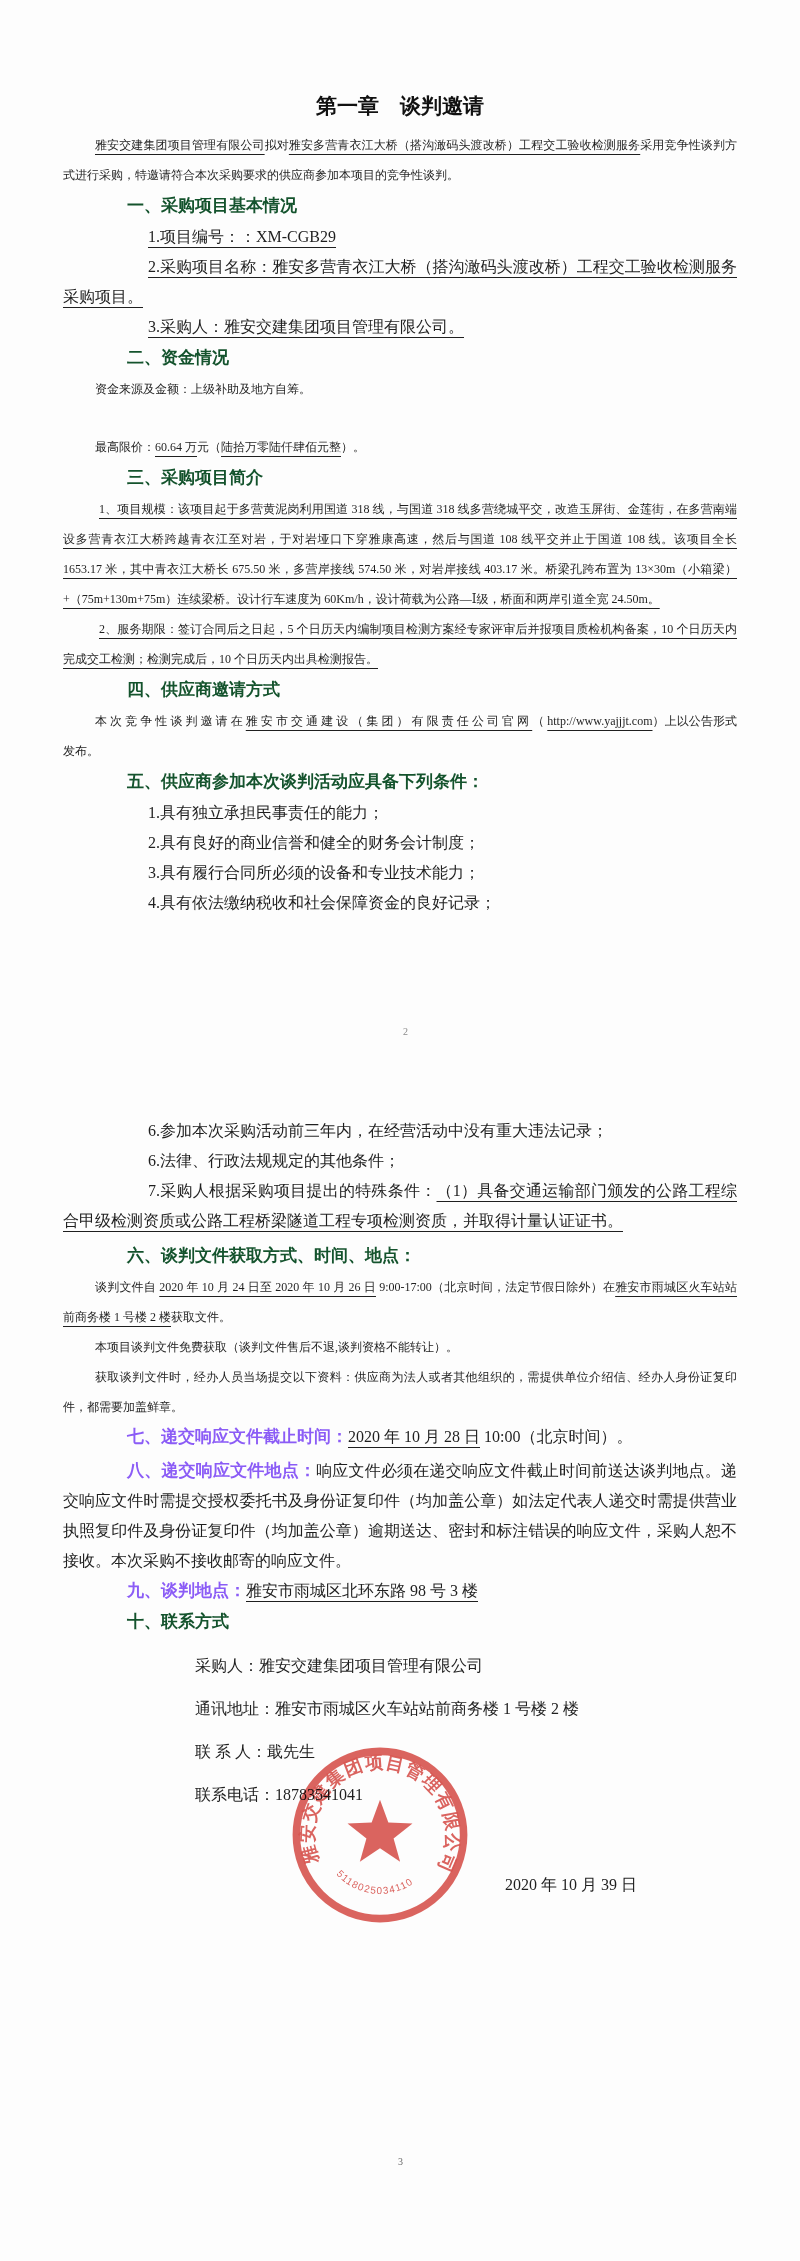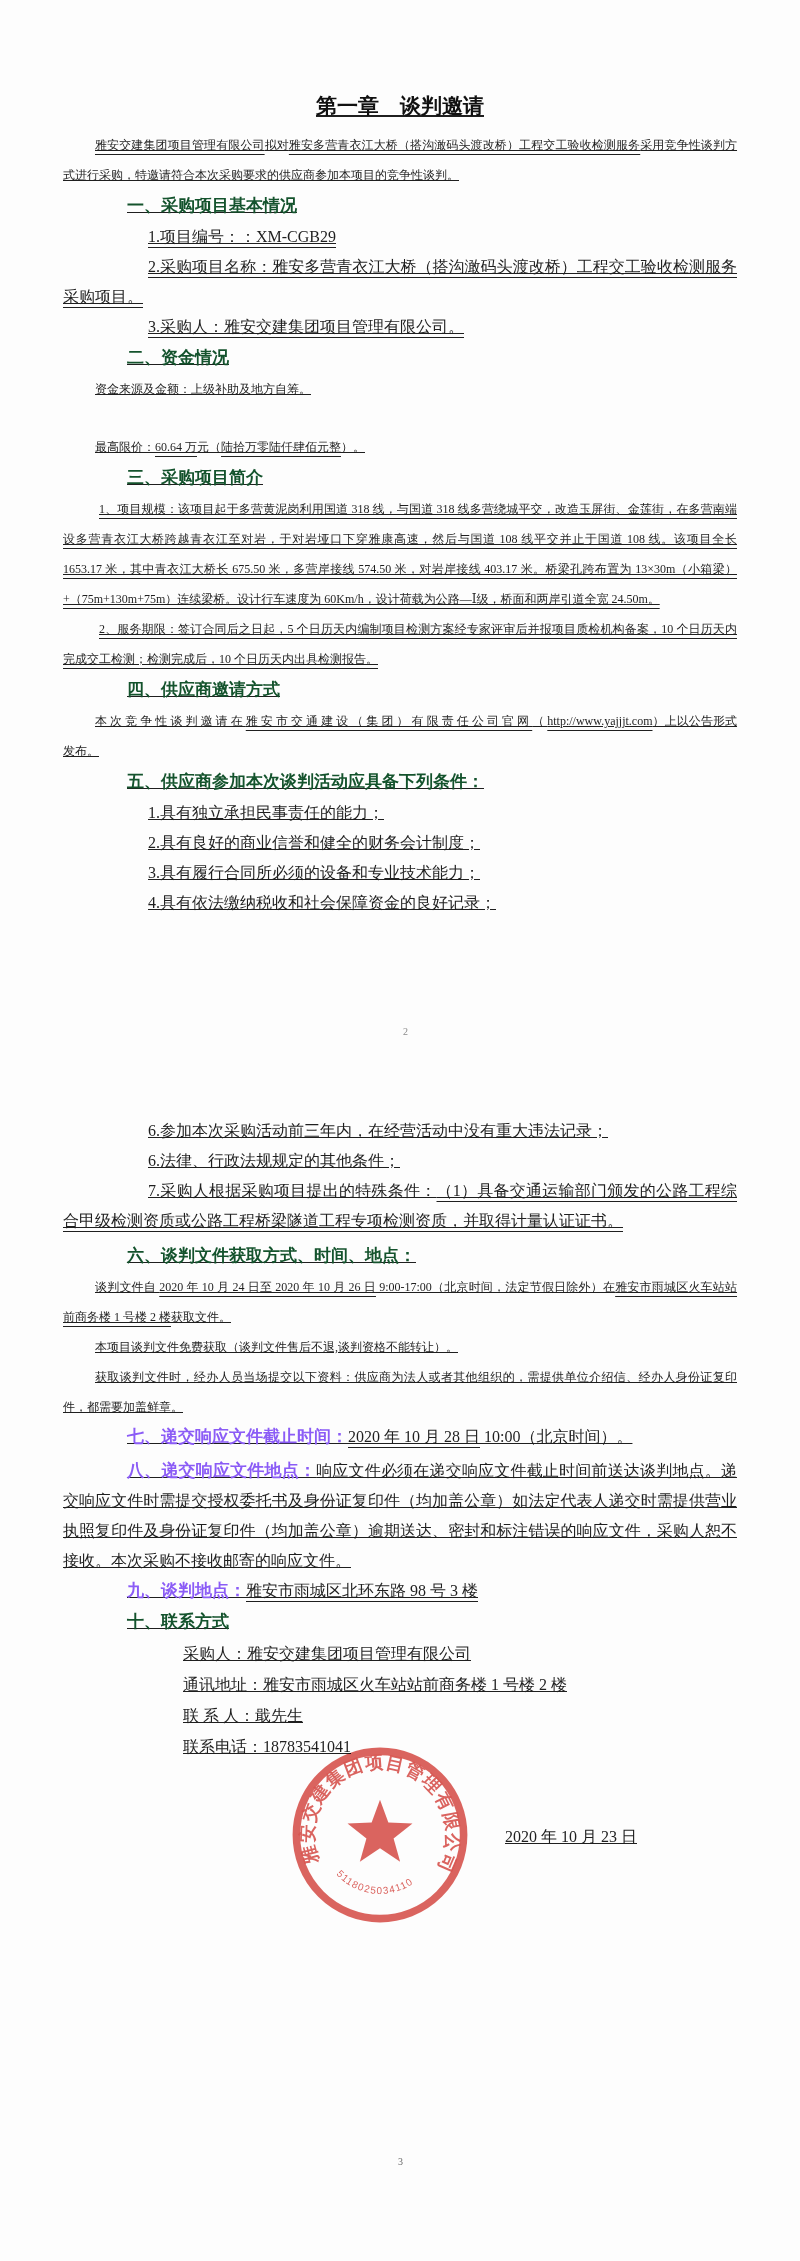--- a/index.html
+++ b/index.html
@@ -4,21 +4,20 @@
 <style>
   html,body{margin:0;padding:0;background:#ffffff;}
   .page{
     position:relative;
     width:800px;height:2261px;
     margin:0 auto;
     background:#fdfdfd;
     font-family:"Liberation Serif","DejaVu Serif",serif;
     color:#1f1f1f;
     overflow:hidden;
-    text-decoration:underline;
   }
   .content{padding:0 63px;}
   .title{
     padding-top:90px;
     text-align:center;
     font-family:"Liberation Sans","DejaVu Sans",sans-serif;
     font-weight:bold;
     font-size:21px;line-height:32px;
     color:#111;
   }
@@ -53,21 +52,21 @@
   .mix{
     font-size:16px;line-height:30px;
     text-align:justify;text-indent:64px;margin:0;
   }
   .gap-price{margin-top:28px;}
   .mt4{margin-top:4px;}
   .mt6{margin-top:0;}
   .pagebreak{height:198px;}
   .contact-row{
     font-size:16px;line-height:31px;
-    padding-left:120px;margin:0;
+    padding-left:120px;margin:12px;
   }
   .date-line{
     margin-top:60px;
     font-size:16px;line-height:30px;
     text-align:right;
     padding-right:100px;
   }
   .stamp{
     position:absolute;left:285px;top:1740px;
     width:190px;height:190px;
@@ -130,21 +129,21 @@
     <p class="mix mt4"><span class="inline-h">八、递交响应文件地点：</span><span>响应文件必须在递交响应文件截止时间前送达谈判地点。递交响应文件时需提交授权委托书及身份证复印件（均加盖公章）如法定代表人递交时需提供营业执照复印件及身份证复印件（均加盖公章）逾期送达、密封和标注错误的响应文件，采购人恕不接收。本次采购不接收邮寄的响应文件。</span></p>
 
     <p class="mix mt6"><span class="inline-h">九、谈判地点：</span><span class="u">雅安市雨城区北环东路 98 号 3 楼</span></p>
 
     <p class="heading">十、联系方式</p>
     <p class="contact-row"><span>采购人：</span><span>雅安交建集团项目管理有限公司</span></p>
     <p class="contact-row"><span>通讯地址：</span><span>雅安市雨城区火车站站前商务楼 1 号楼 2 楼</span></p>
     <p class="contact-row"><span>联 系 人：</span><span>戢先生</span></p>
     <p class="contact-row"><span>联系电话：</span><span>18783541041</span></p>
 
-    <p class="date-line">2020 年 10 月 23 日</p>
+    <p class="date-line">2020 年 10 月 39 日</p>
   </div>
 
   <svg class="stamp" viewBox="0 0 200 200" xmlns="http://www.w3.org/2000/svg" xmlns:xlink="http://www.w3.org/1999/xlink">
     <defs>
       <path id="arcTop" d="M36.6,129.6 A70,70 0 1 1 163.4,129.6" fill="none"></path>
       <path id="arcBottom" d="M51.2,138.2 A62,62 0 0 0 148.9,138.2" fill="none"></path>
     </defs>
     <circle cx="100" cy="100" r="88" fill="none" stroke="#d6453f" stroke-width="8" opacity="0.92"></circle>
     <polygon points="100,63 108.8,86.9 134.2,87.9 114.3,103.6 121.2,128.1 100,114 78.8,128.1 85.7,103.6 65.8,87.9 91.2,86.9" fill="#d6453f" opacity="0.92"></polygon>
     <text font-size="19" fill="#d6453f" opacity="0.92" letter-spacing="1.5" font-family="Liberation Sans, DejaVu Sans, sans-serif" font-weight="bold">

